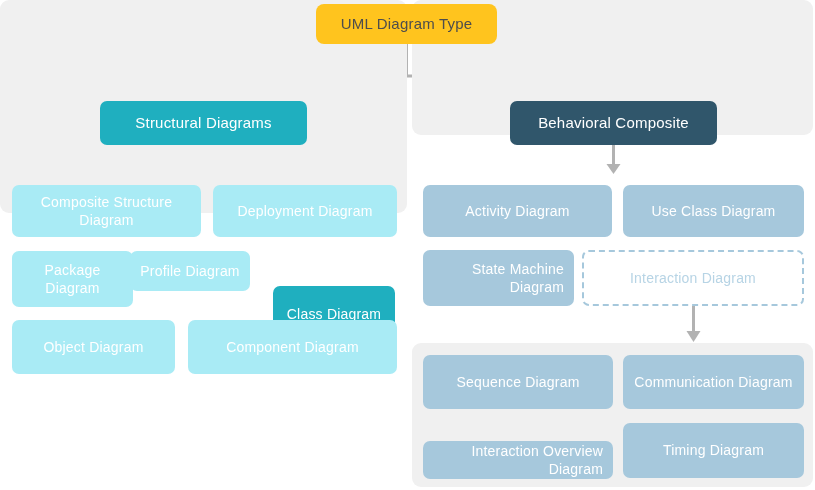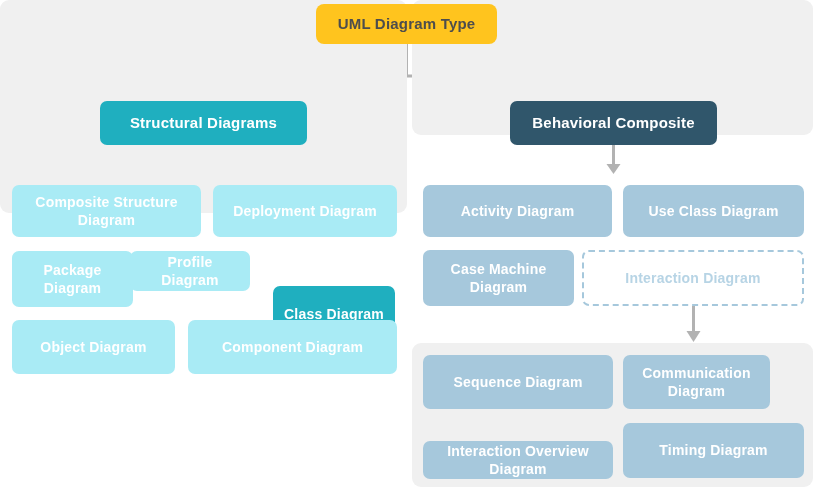--- a/index.html
+++ b/index.html
@@ -11,41 +11,41 @@
   }
   .panel{
     position:absolute;
     background:var(--panel);
     border-radius:9px;
   }
   .node{
     position:absolute;
     display:flex;align-items:center;justify-content:center;
     text-align:center;
-    font-weight:bold;
+    font-weight:normal;
     font-size:14px;
     line-height:1.3;
     letter-spacing:.2px;
     color:#ffffff;
     border-radius:7px;
     padding:2px 10px;
     box-sizing:border-box;
   }
   .root{
     background:var(--yellow);
     color:var(--root-text);
     font-size:15px;
     border-radius:8px;
   }
   .hdr{font-size:15px;}
   .hdr-teal{background:var(--teal);}
   .hdr-dark{background:var(--dark);}
   .cyan{background:var(--cyan);}
   .teal-sel{background:var(--teal);margin-top:35px;}
-  .steel{background:var(--steel);}
+  .steel{background:var(--steel);text-align:right;}
   .dashed{
     background:#ffffff;
     border:2px dashed var(--steel);
     color:var(--steel-light);
     border-radius:7px;
   }
   svg.connectors{
     position:absolute;left:0;top:0;
     pointer-events:none;
   }
@@ -74,19 +74,19 @@
 <div class="node cyan" style="left:12px;top:185px;width:189px;height:52px">Composite Structure Diagram</div>
 <div class="node cyan" style="left:213px;top:185px;width:184px;height:52px">Deployment Diagram</div>
 <div class="node cyan" style="left:12px;top:251px;width:121px;height:56px">Package Diagram</div>
 <div class="node cyan" style="left:130px;top:251px;width:120px;height:40px">Profile Diagram</div>
 <div class="node teal-sel" style="left:273px;top:251px;width:122px;height:56px">Class Diagram</div>
 <div class="node cyan" style="left:12px;top:320px;width:163px;height:54px">Object Diagram</div>
 <div class="node cyan" style="left:188px;top:320px;width:209px;height:54px">Component Diagram</div>
 
 <div class="node steel" style="left:423px;top:185px;width:189px;height:52px">Activity Diagram</div>
 <div class="node steel" style="left:623px;top:185px;width:181px;height:52px">Use Class Diagram</div>
-<div class="node steel" style="left:423px;top:250px;width:151px;height:56px">Case Machine Diagram</div>
+<div class="node steel" style="left:423px;top:250px;width:151px;height:56px">State Machine Diagram</div>
 <div class="node dashed" style="left:582px;top:250px;width:222px;height:56px">Interaction Diagram</div>
 
 <div class="node steel" style="left:423px;top:355px;width:190px;height:54px">Sequence Diagram</div>
-<div class="node steel" style="left:623px;top:355px;width:147px;height:54px">Communication Diagram</div>
+<div class="node steel" style="left:623px;top:355px;width:181px;height:54px">Communication Diagram</div>
 <div class="node steel" style="left:423px;top:441px;width:190px;height:38px">Interaction Overview Diagram</div>
 <div class="node steel" style="left:623px;top:423px;width:181px;height:55px">Timing Diagram</div>
 
 </body></html>

